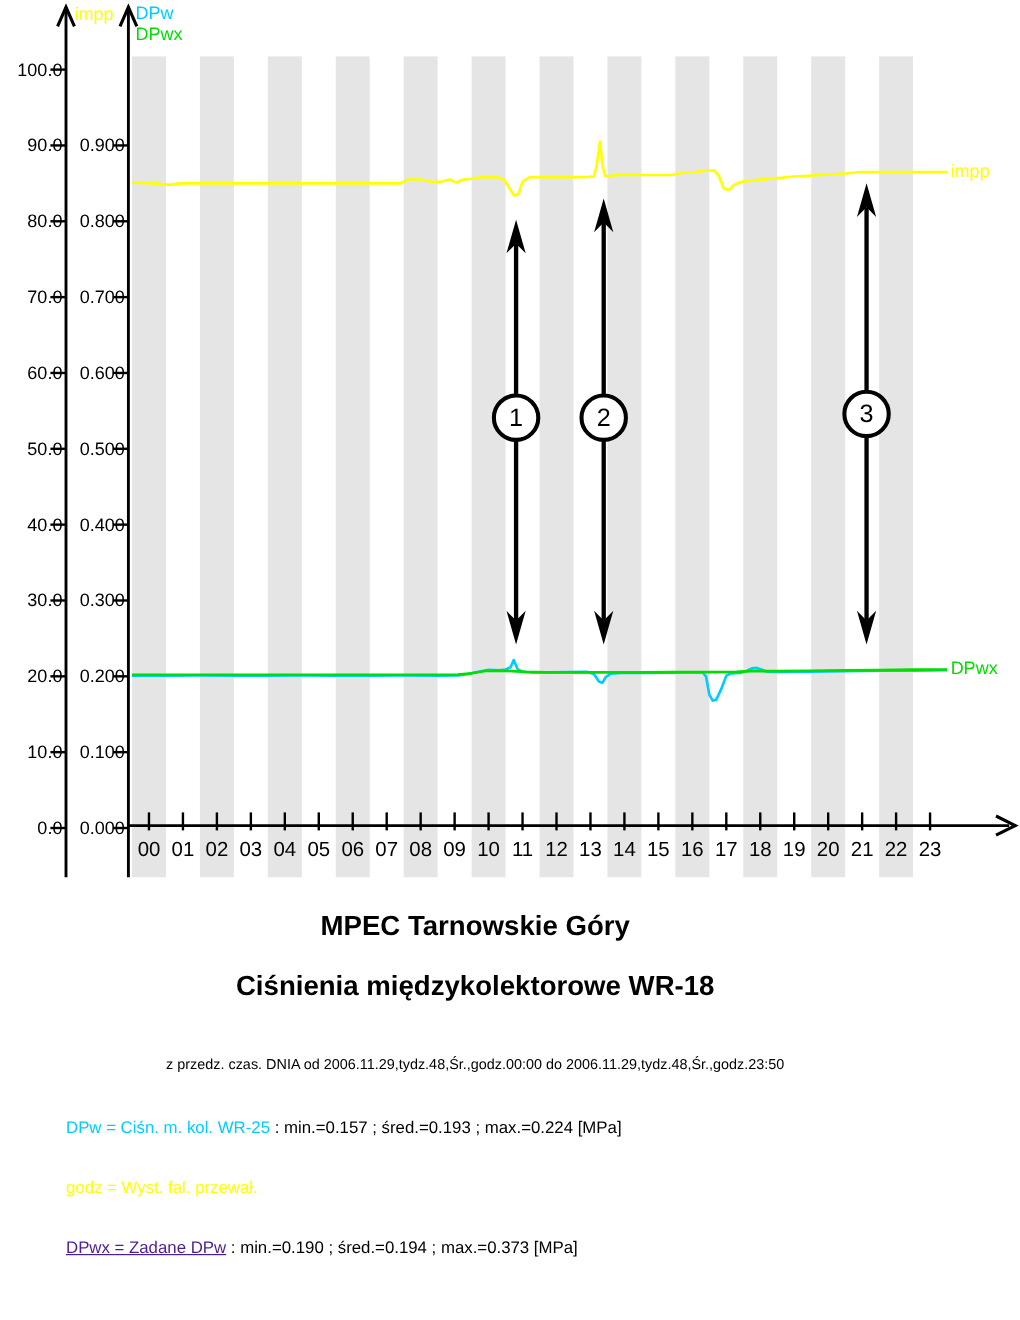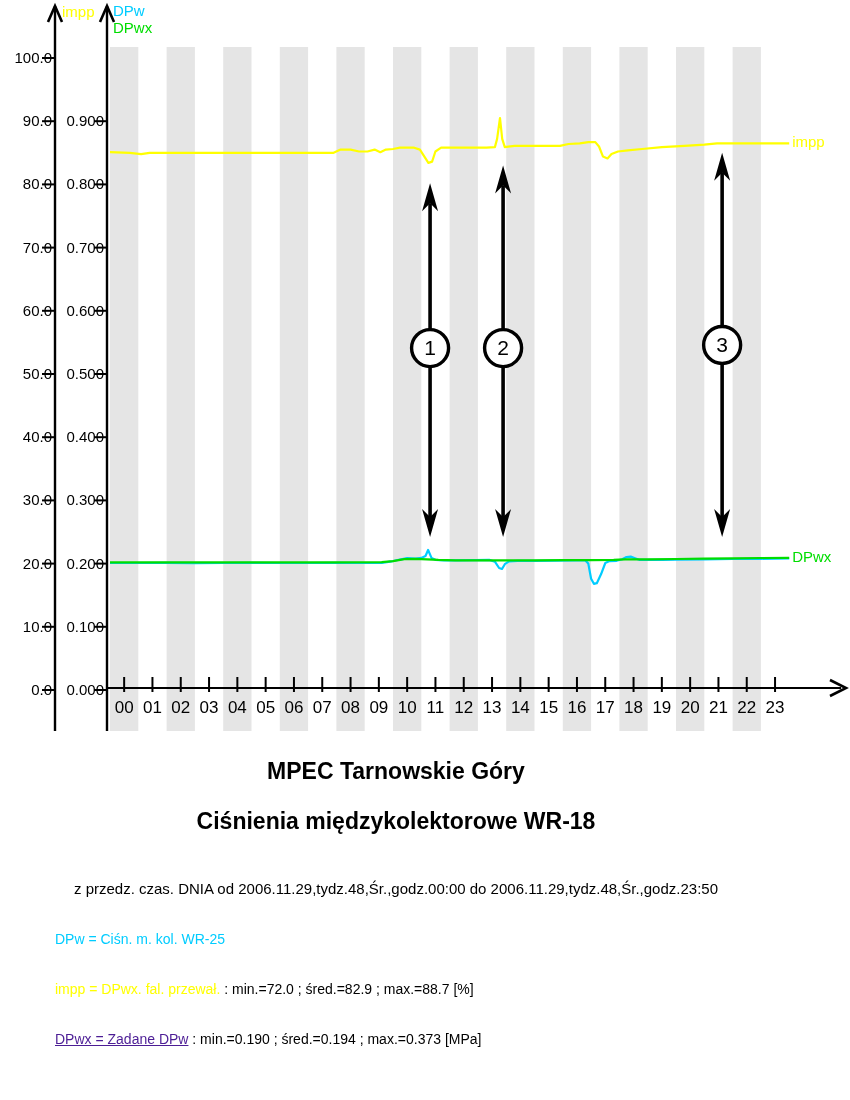--- a/index.html
+++ b/index.html
@@ -1,21 +1,21 @@
 <!DOCTYPE html>
 <html><head>
 <meta charset="utf-8">
 <style>
   html,body{margin:0;padding:0;background:#fff;font-family:"Liberation Sans",sans-serif;}
   .root{position:relative;width:850px;height:1100px;background:#fff;overflow:hidden;}
   #chart-svg{position:absolute;left:0;top:0;font-family:"Liberation Sans",sans-serif;}
   .t1,.t2,.sub{position:absolute;left:0;width:792px;text-align:center;color:#000;}
   .t1{top:758px;font-size:23px;font-weight:bold;}
   .t2{top:808px;font-size:23px;font-weight:bold;}
-  .sub{top:880px;font-size:15px;}
+  .sub{top:880px;font-size:12px;}
   .lg{position:absolute;left:55px;font-size:14px;white-space:pre;display:flex;color:#000;}
   .lg1{top:931px;} .lg2{top:981px;} .lg3{top:1031px;}
 </style>
 </head>
 <body>
 
 <div class="root">
   <svg id="chart-svg" width="850" height="745">
       <rect x="110.0" y="47" width="28.3" height="684" fill="#e5e5e5"></rect>
       <rect x="166.6" y="47" width="28.3" height="684" fill="#e5e5e5"></rect>
@@ -146,16 +146,16 @@
       <line x1="722.129" y1="172.79999999999995" x2="722.129" y2="517.056" stroke="#000" stroke-width="3.6"></line>
       <polygon points="722.129,152.79999999999995 714.129,180.79999999999995 722.129,172.79999999999995 730.129,180.79999999999995" fill="#000"></polygon>
       <polygon points="722.129,537.056 714.129,509.05600000000004 722.129,517.056 730.129,509.05600000000004" fill="#000"></polygon>
       <circle cx="722.129" cy="344.928" r="18.5" fill="#fff" stroke="#000" stroke-width="3.4"></circle>
       <text x="722.129" y="351.928" text-anchor="middle" font-size="21" fill="#000">3</text>
     </svg>
   <div class="t1">MPEC Tarnowskie Góry</div>
   <div class="t2">Ciśnienia międzykolektorowe WR-18</div>
   <div class="sub">z przedz. czas. DNIA od 2006.11.29,tydz.48,Śr.,godz.00:00 do 2006.11.29,tydz.48,Śr.,godz.23:50</div>
 
-  <div class="lg lg1"><span style="color: rgb(0, 204, 255);">DPw = Ciśn. m. kol. WR-25</span></div>
-  <div class="lg lg2"><span style="color: rgb(255, 255, 0);">impp = DPwx. fal. przewał.</span><span> : min.=72.0 ; śred.=82.9 ; max.=88.7 [%]</span></div>
+  <div class="lg lg1"><span style="color: rgb(0, 204, 255);">DPw = Ciśn. m. kol. WR-25</span><span> : min.=0.157 ; śred.=0.193 ; max.=0.224 [MPa]</span></div>
+  <div class="lg lg2"><span style="color: rgb(255, 255, 0);">godz = Wyst. fal. przewał.</span></div>
   <div class="lg lg3"><span style="color: #4c1d95; text-decoration: underline;">DPwx = Zadane DPw</span><span> : min.=0.190 ; śred.=0.194 ; max.=0.373 [MPa]</span></div>
 </div>
 
 </body></html>

